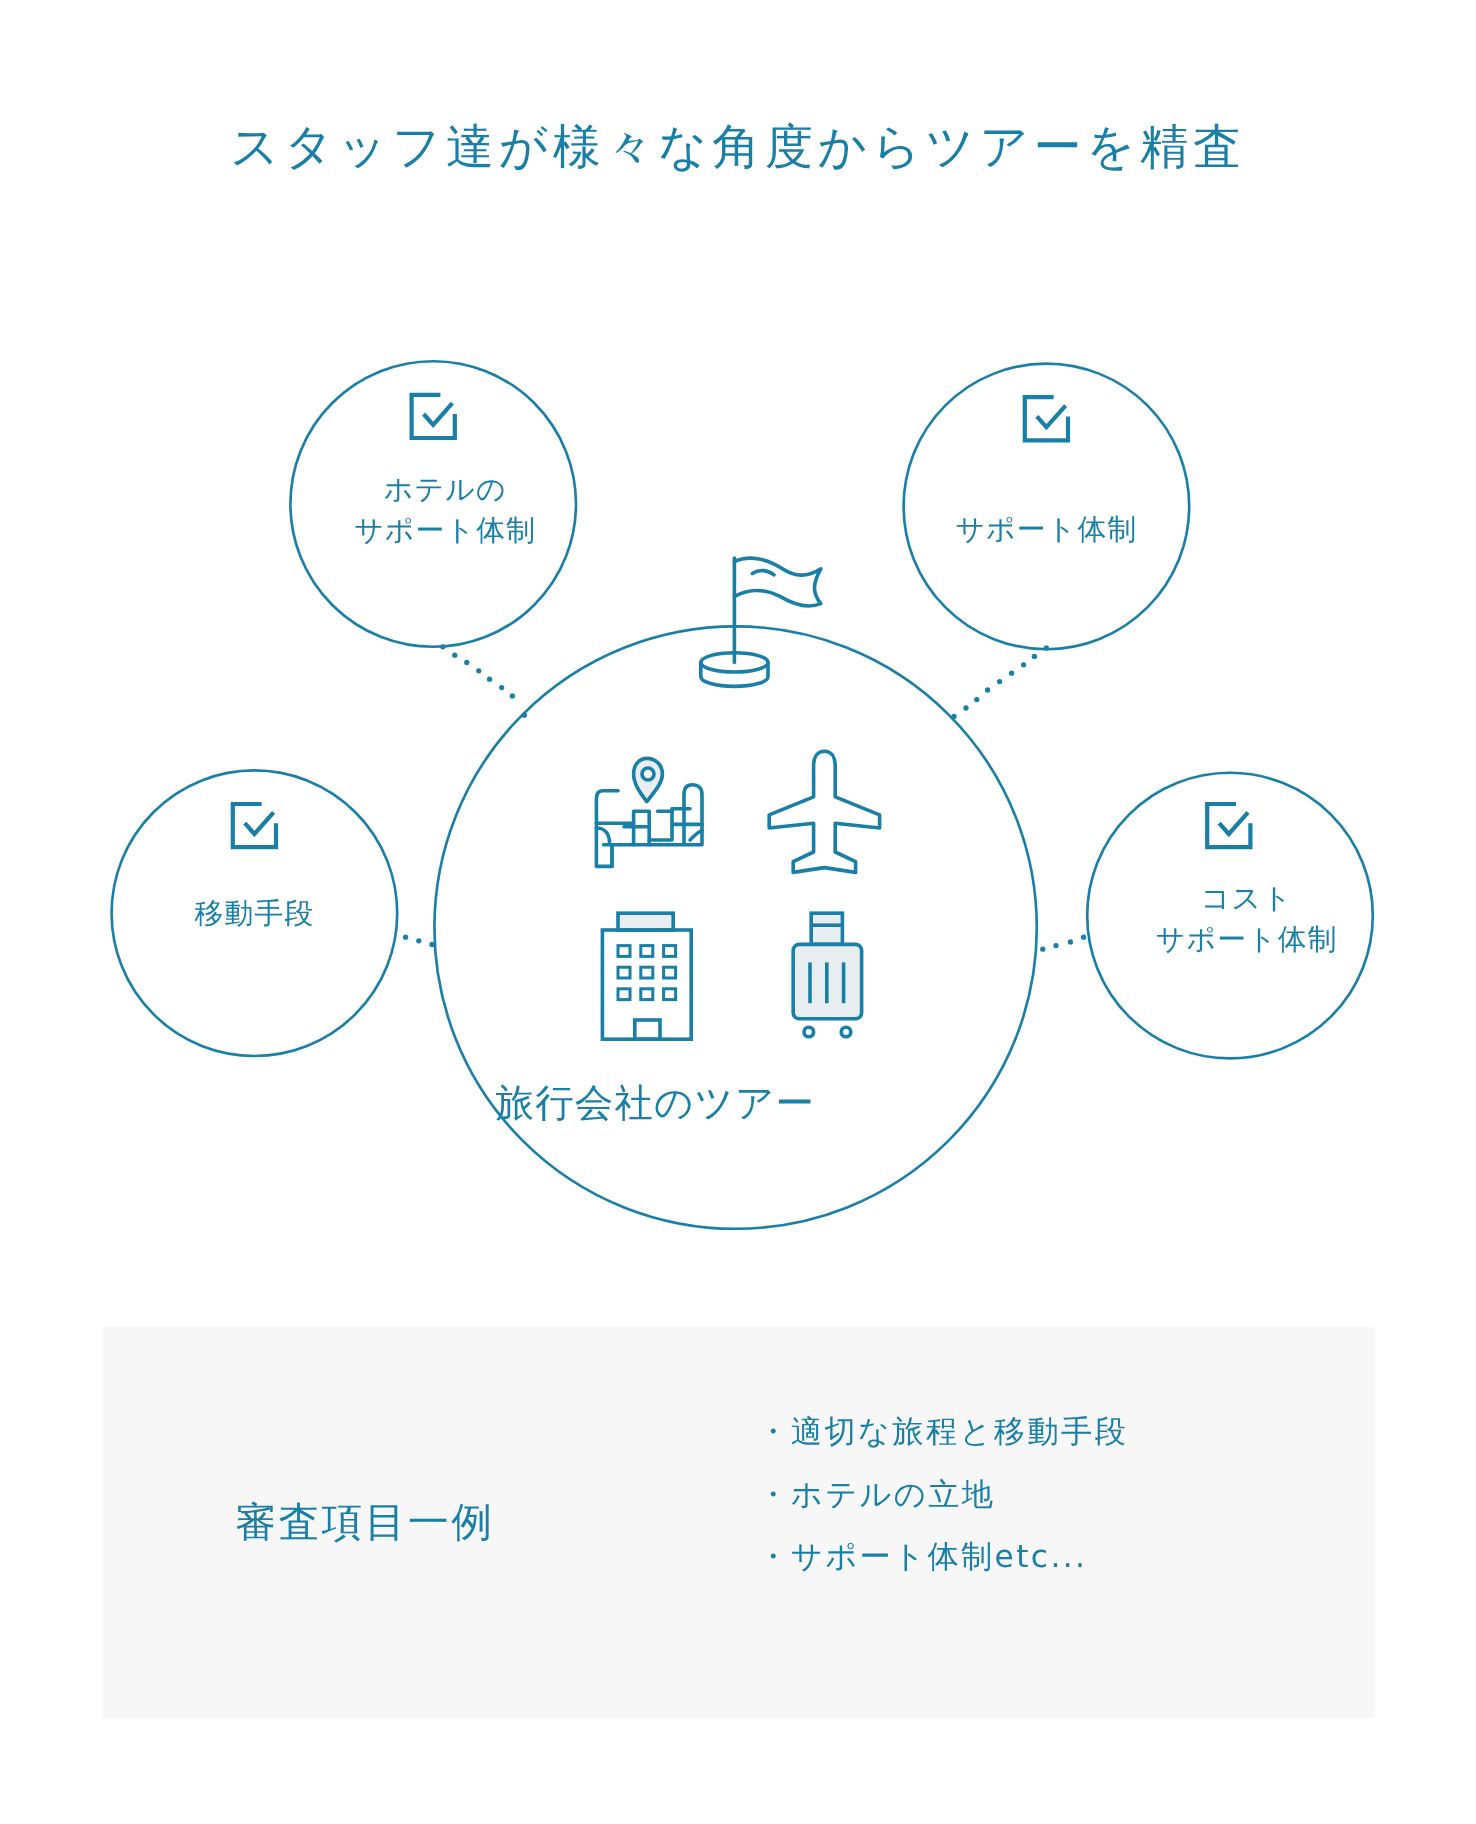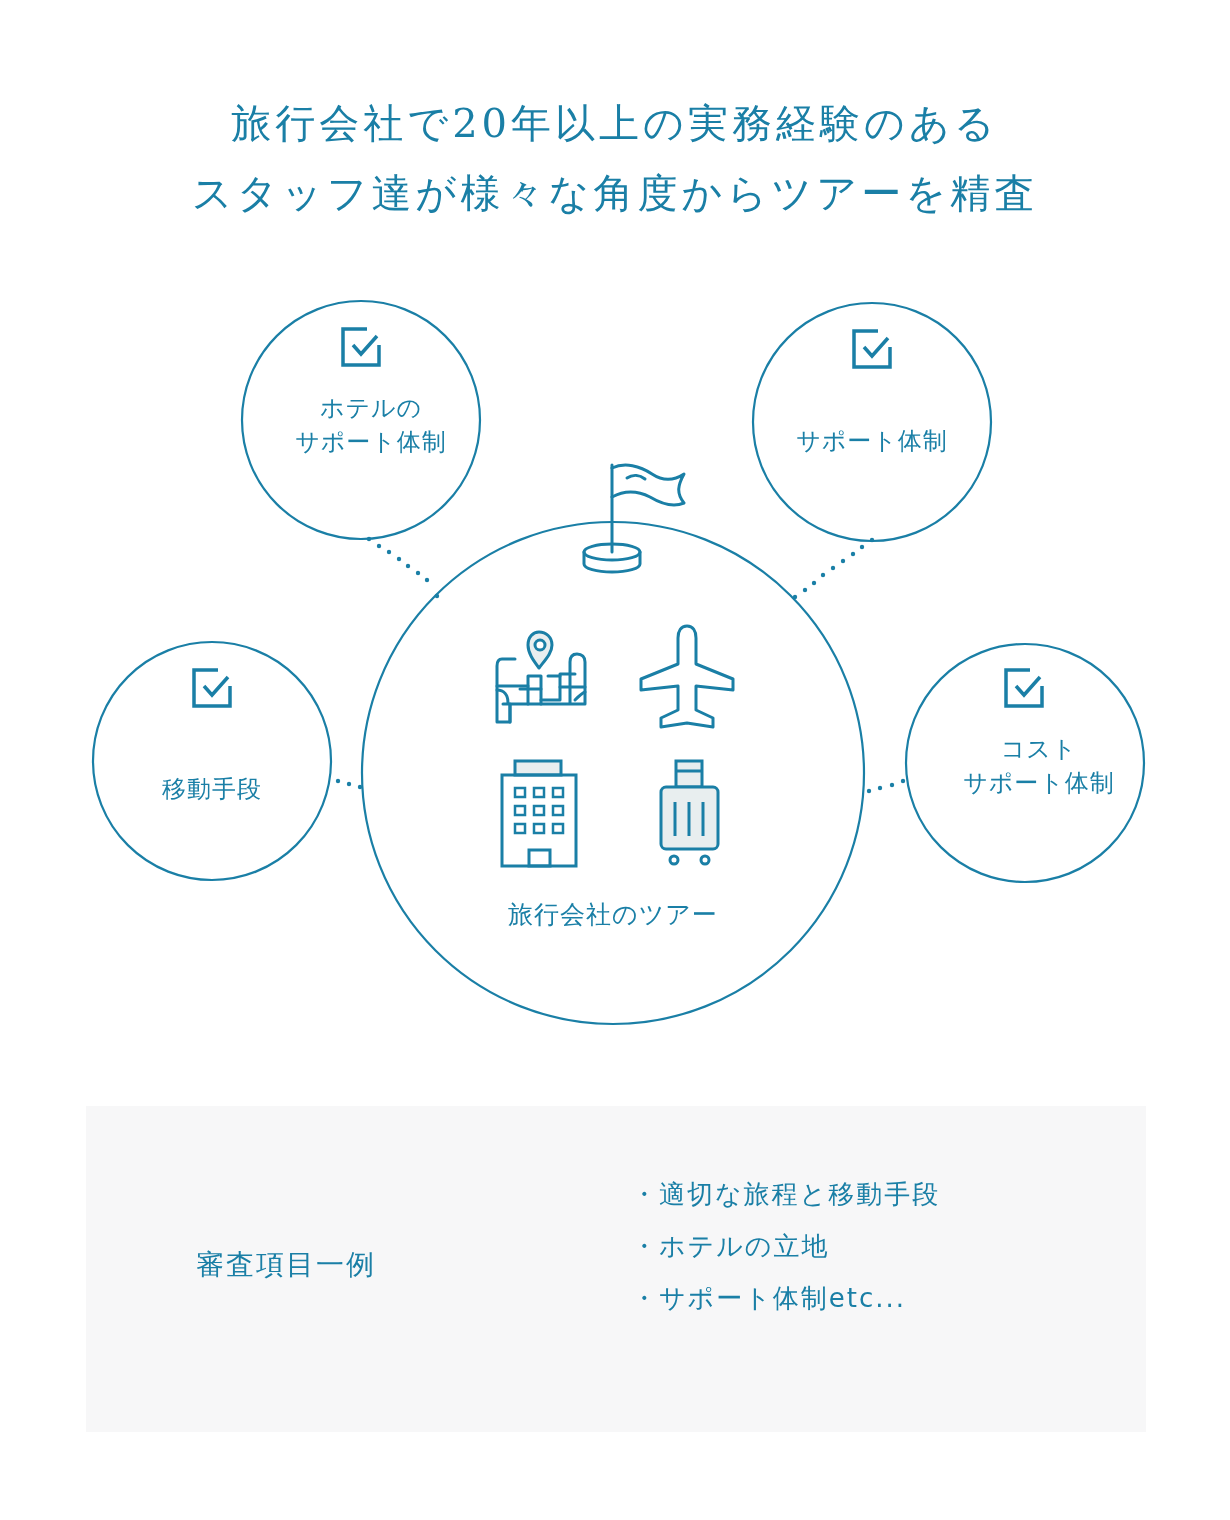--- a/index.html
+++ b/index.html
@@ -13,42 +13,41 @@
     font-family: "DejaVu Serif", "Liberation Serif", serif;
     font-size: 40px; line-height: 70px; letter-spacing: 4px; color: #1a7fa6;
   }
   .headline div { white-space: nowrap; }
   svg.diagram { position: absolute; left: 0; top: 0; }
   .circle-label {
     position: absolute; text-align: center; font-size: 24px; line-height: 34px;
     color: #1a7fa6; white-space: nowrap; letter-spacing: 1px;
   }
   .center-label {
-    position: absolute; left: 413px; width: 400px; top: 898px; text-align: center;
-    font-size: 25px; color: #1a7fa6; letter-spacing: 1px;
+    position: absolute; left: 413px; width: 400px; top: 898px; text-align: left;
+    font-size: 32px; color: #1a7fa6; letter-spacing: 1px;
   }
   .panel {
     position: absolute; left: 86px; top: 1106px; width: 1060px; height: 326px;
     background: #f7f7f8;
   }
   .panel-title {
     position: absolute; left: 110px; top: 140px; font-family: Liberation Sans, sans-serif;
-    font-size: 28px; letter-spacing: 2px; color: #1a7fa6;
+    font-size: 34px; letter-spacing: 2px; color: #1a7fa6;
   }
   .panel-list { position: absolute; left: 545px; top: 62px; margin: 0; padding: 0; list-style: none; }
   .panel-list li {
     font-size: 26px; line-height: 52px; letter-spacing: 2px; color: #1a7fa6; white-space: nowrap;
   }
   .panel-list li .bullet { display: inline-block; width: 28px; text-align: center; }
 </style>
 </head>
 <body>
 
 <div class="headline">
-  <div>旅行会社で20年以上の実務経験のある</div>
   <div>スタッフ達が様々な角度からツアーを精査</div>
 </div>
 
 <svg class="diagram" width="1230" height="1100" viewBox="0 0 1230 1100">
   <g fill="none" stroke="#1a7fa6" stroke-width="2.2">
 
     <circle cx="361" cy="420" r="119"></circle>
     <circle cx="872" cy="422" r="119"></circle>
     <circle cx="212" cy="761" r="119"></circle>
     <circle cx="1025" cy="763" r="119"></circle>
@@ -166,21 +165,21 @@
   </g>
 </svg>
 
 <div class="circle-label" style="left:242px; width:258px; top:391px;">
   <div>ホテルの</div>
   <div>サポート体制</div>
 </div>
 <div class="circle-label" style="left:753px; width:238px; top:424px;">
   <div>サポート体制</div>
 </div>
-<div class="circle-label" style="left:93px; width:238px; top:774px;font-family:Liberation Mono, monospace;">
+<div class="circle-label" style="left:93px; width:238px; top:744px;">
   <div>移動手段</div>
 </div>
 <div class="circle-label" style="left:906px; width:266px; top:732px;">
   <div>コスト</div>
   <div>サポート体制</div>
 </div>
 
 <div class="center-label">旅行会社のツアー</div>
 
 <div class="panel">

